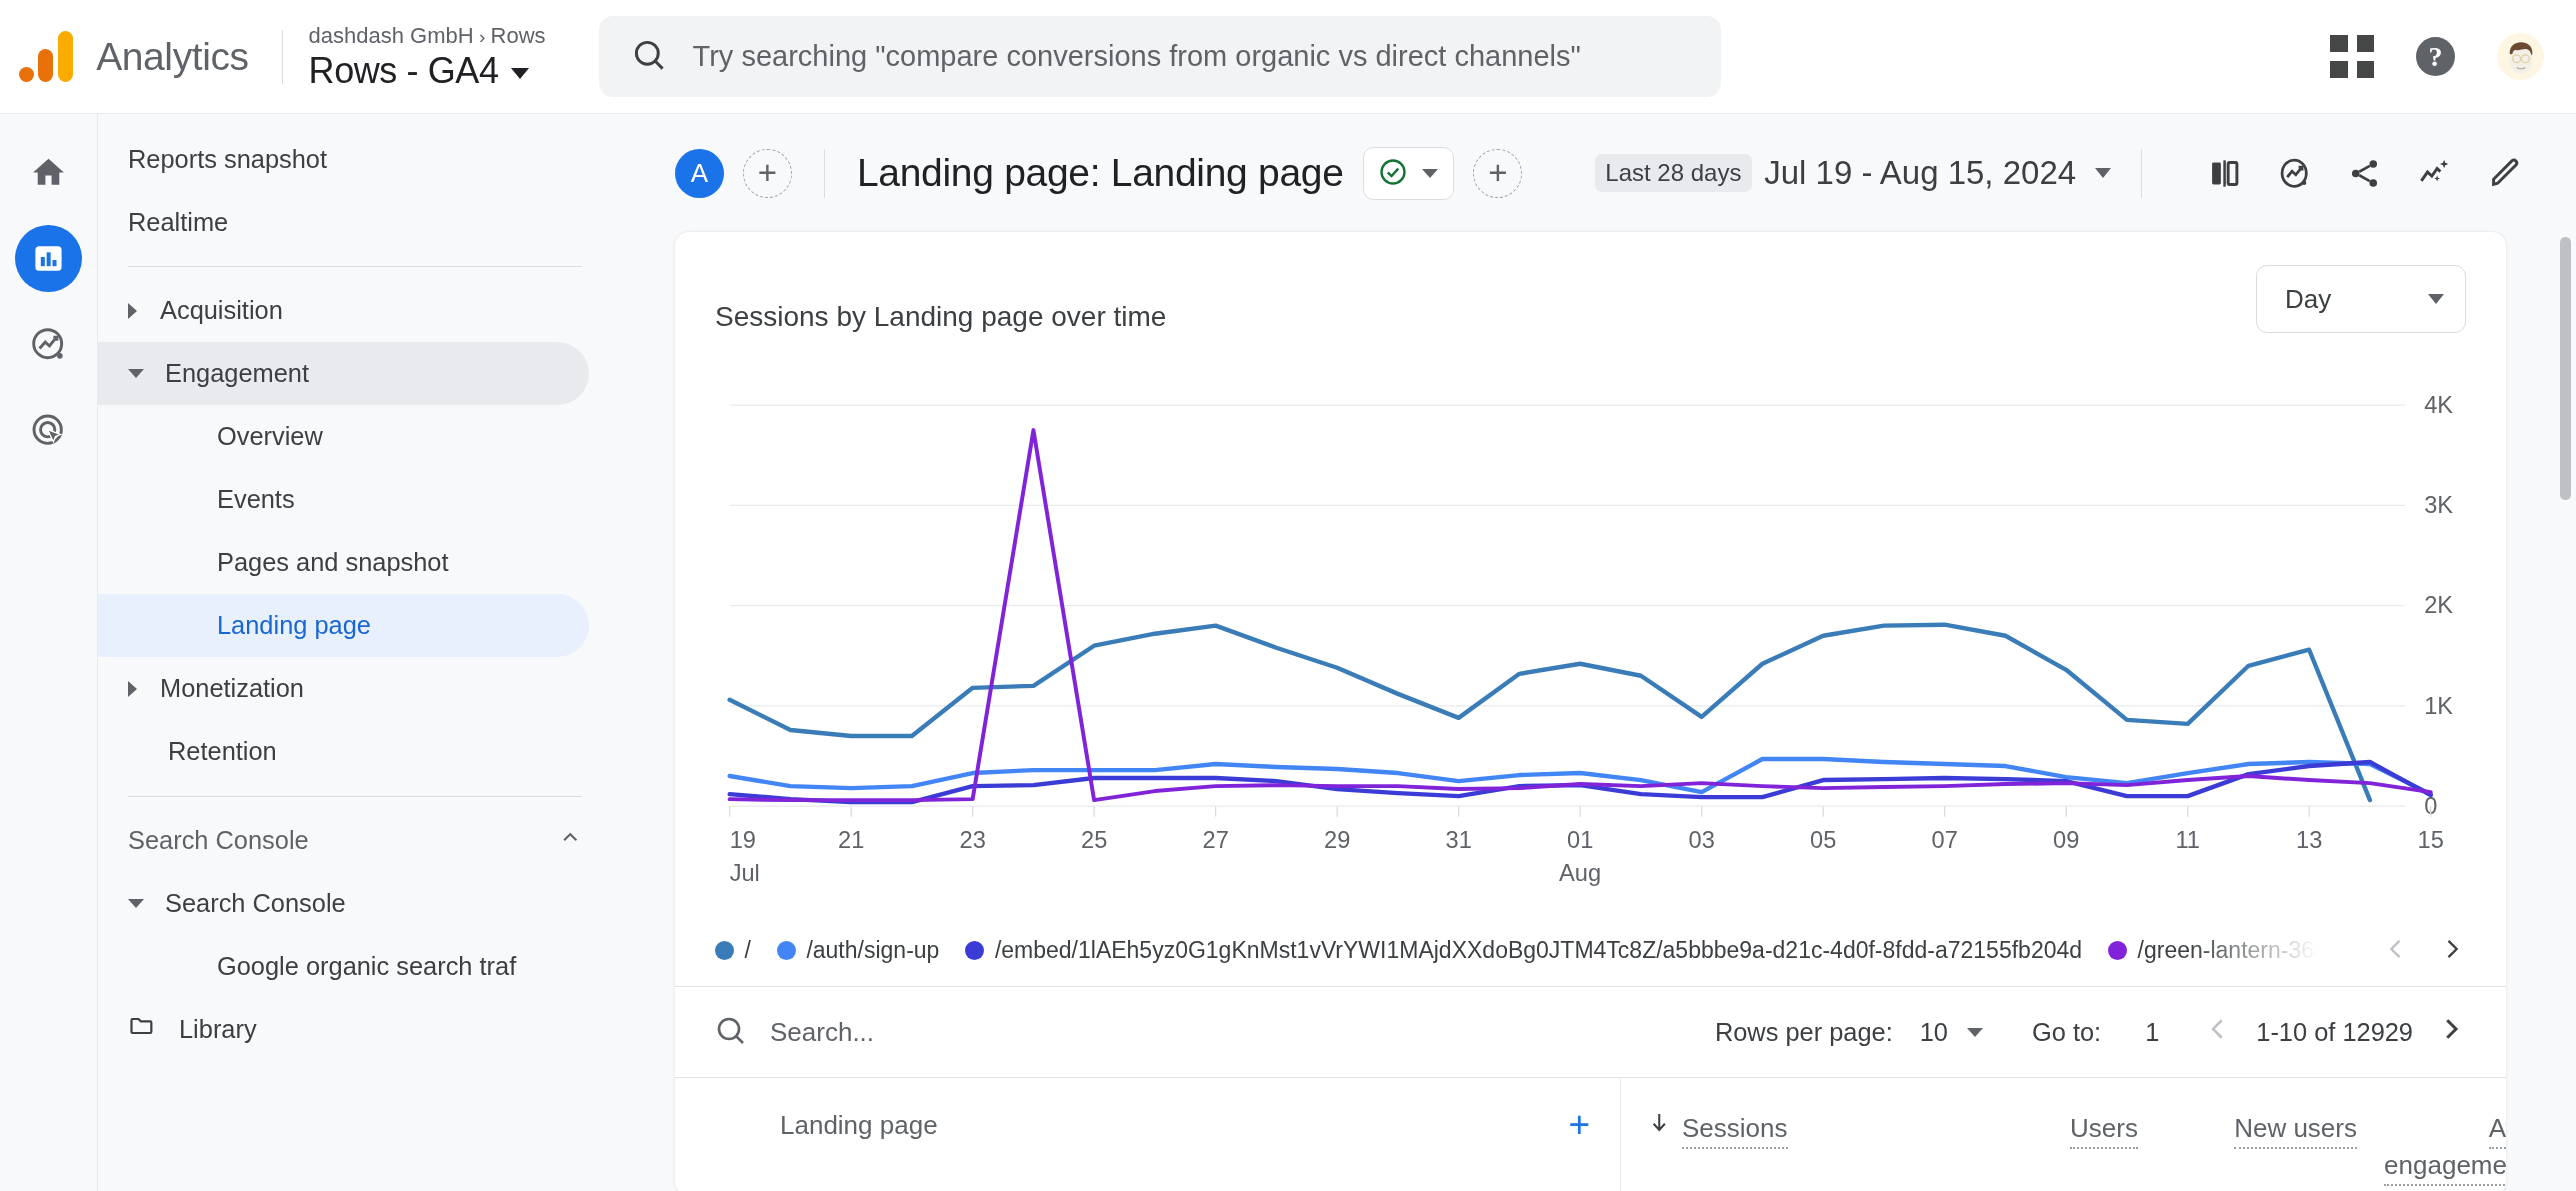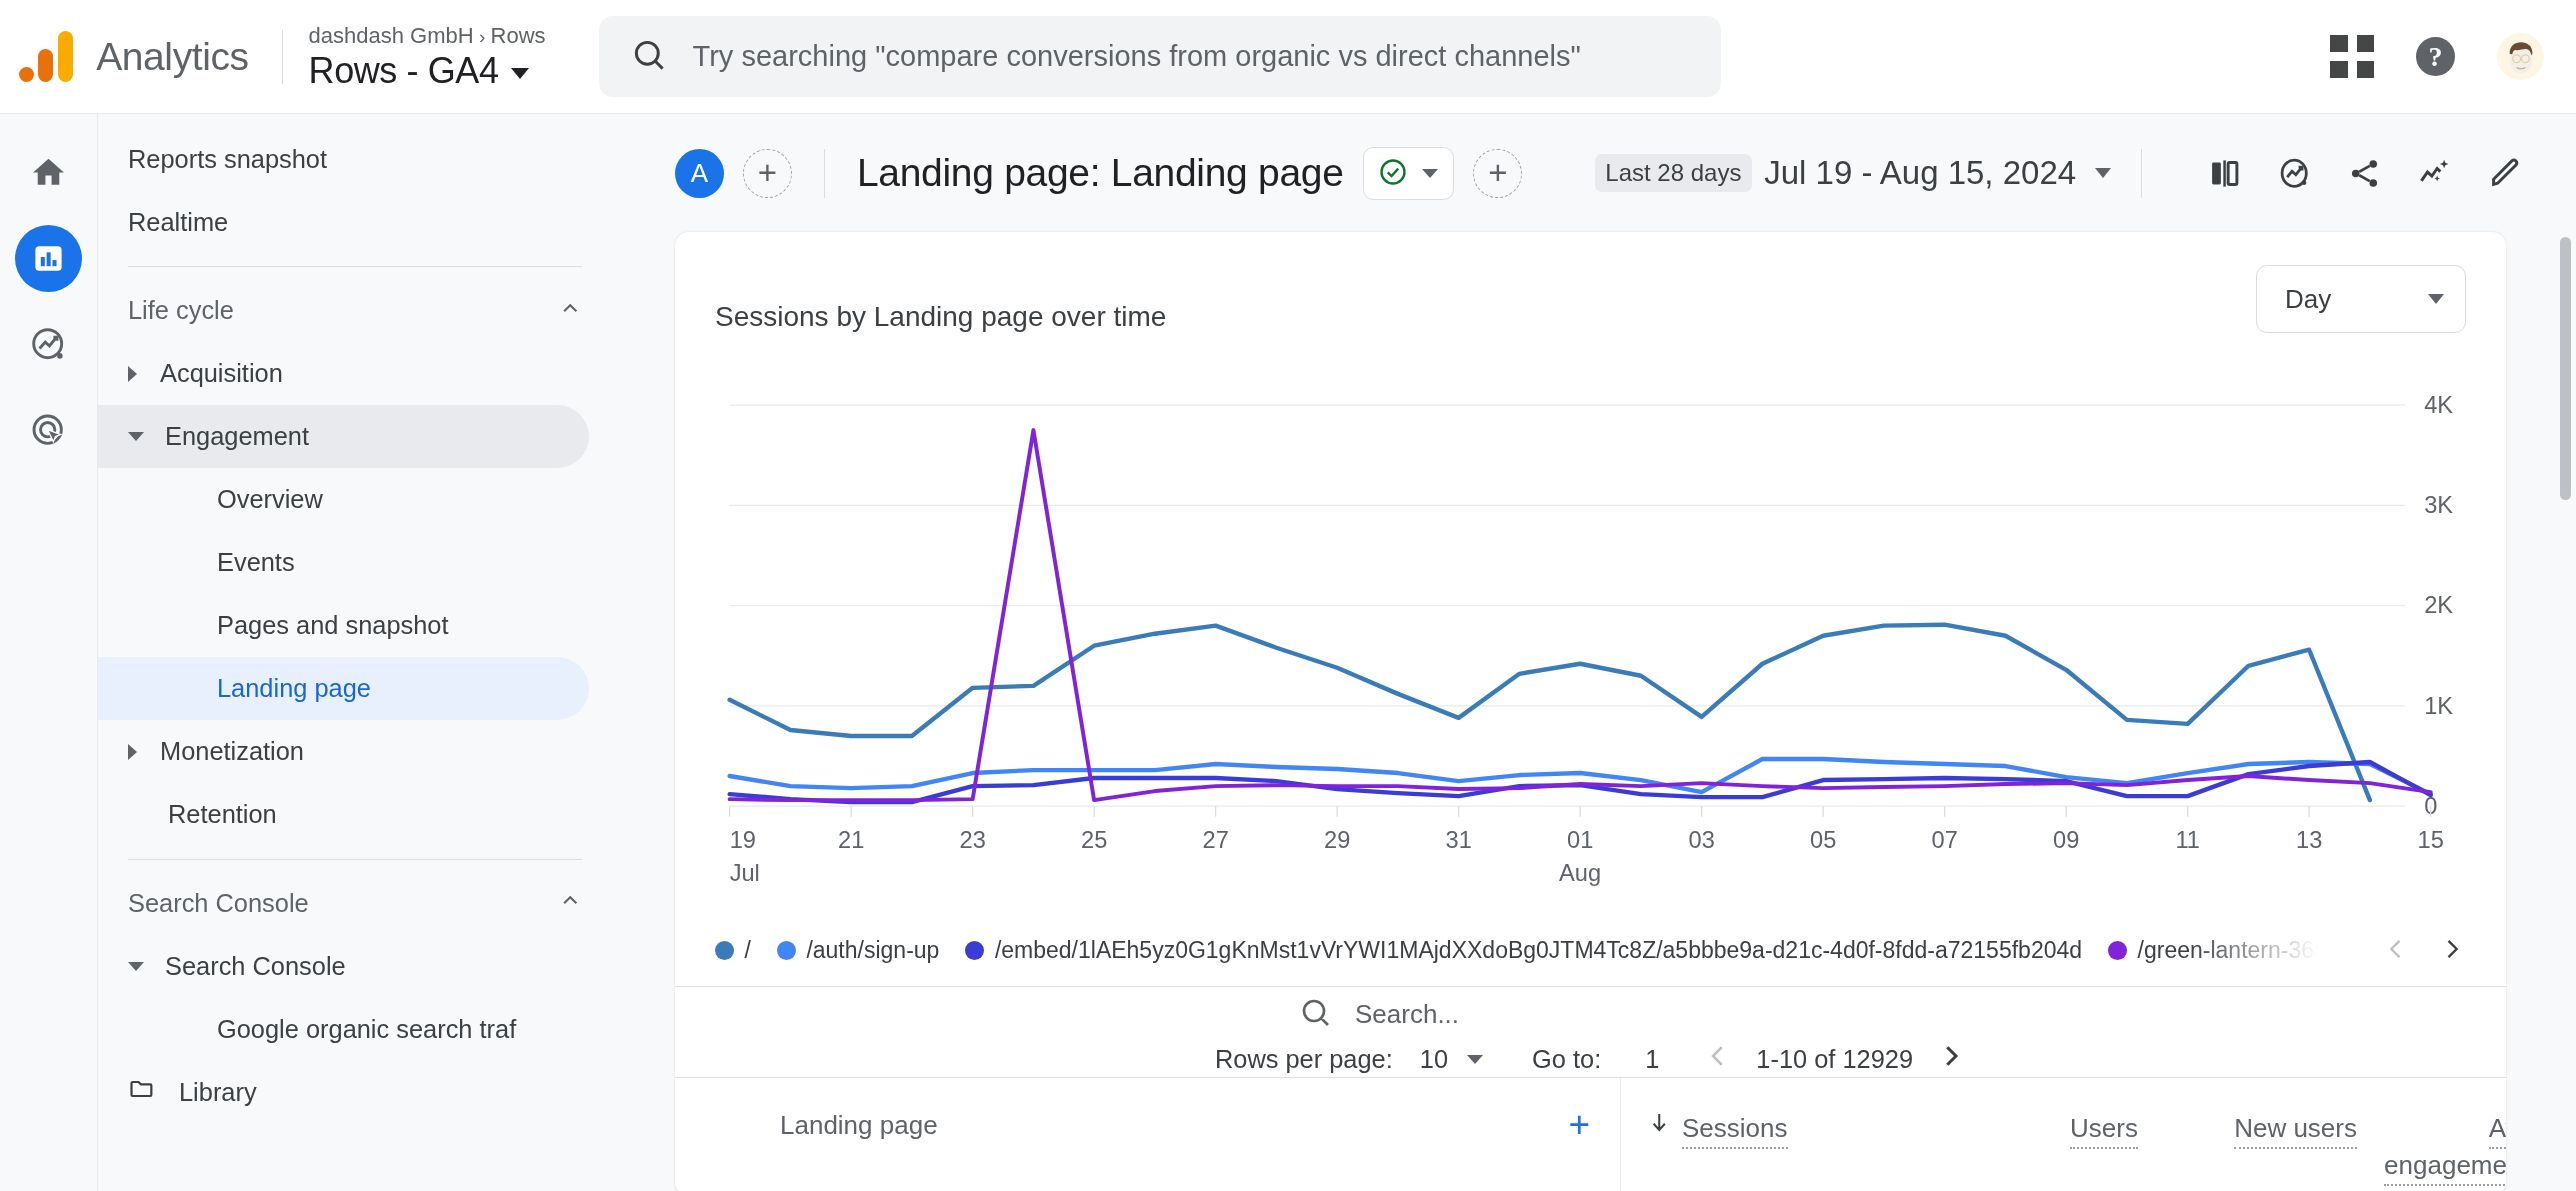--- a/index.html
+++ b/index.html
@@ -190,21 +190,21 @@
     width: 1603px; white-space: nowrap; flex: 0 0 auto;
     -webkit-mask-image: linear-gradient(to right, #000 92%, transparent 100%);
     mask-image: linear-gradient(to right, #000 92%, transparent 100%); }
   .legend-item { display: flex; align-items: center; font-size: 23px; color: #3c4043; }
   .legend-dot { width: 19px; height: 19px; border-radius: 50%; margin-right: 10.5px; flex: 0 0 auto; }
   #legend-nav { margin-left: auto; display: flex; align-items: center; gap: 28px; }
 
   
   #table-controls {
     display: flex; align-items: center; height: 91px; border-top: 0.9px solid #e0e0e0;
-    padding: 0 40px 0 40px; margin-top: 5.3px; flex-direction: column;
+    padding: 0 40px 0 40px; margin-top: 5.3px;
   }
   #tbl-search { display: flex; align-items: center; flex: 1; }
   #tbl-search-input {
     border: 0; outline: none; background: transparent; margin-left: 23px;
     font-family: "Liberation Sans", sans-serif; font-size: 26px; color: #3c4043; width: 526px;
   }
   #tbl-search-input::placeholder { color: #5f6368; }
   #pager { display: flex; align-items: center; font-size: 25.4px; color: #3c4043; gap: 0; }
   #pager .lbl { color: #3c4043; }
   #rpp-select {
@@ -335,28 +335,20 @@
 
   <div class="nav-item">
     <span class="label">Reports snapshot</span>
   </div>
   <div class="nav-item">
     <span class="label">Realtime</span>
   </div>
 
   <div class="nav-divider"></div>
 
-  <div class="section-header">
-    <span>Life cycle</span>
-    <span class="chev-up">
-      <svg width="24.5" height="24.5" viewBox="0 0 24 24">
-          <path fill="none" stroke="#5f6368" stroke-width="2" d="M6 15l6-6 6 6"></path>
-        </svg>
-    </span>
-  </div>
 
   <div class="nav-item">
     <span class="caret-right"></span>
     <span class="label">Acquisition</span>
   </div>
   <div class="nav-item group-open">
     <span class="caret-down"></span>
     <span class="label">Engagement</span>
   </div>
   <div class="nav-item l2">

